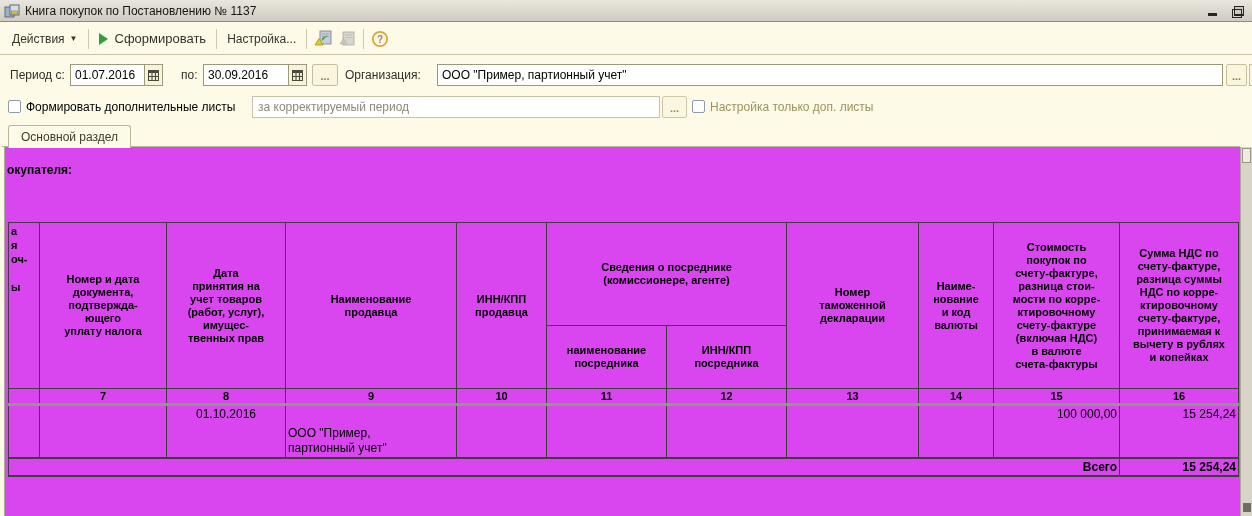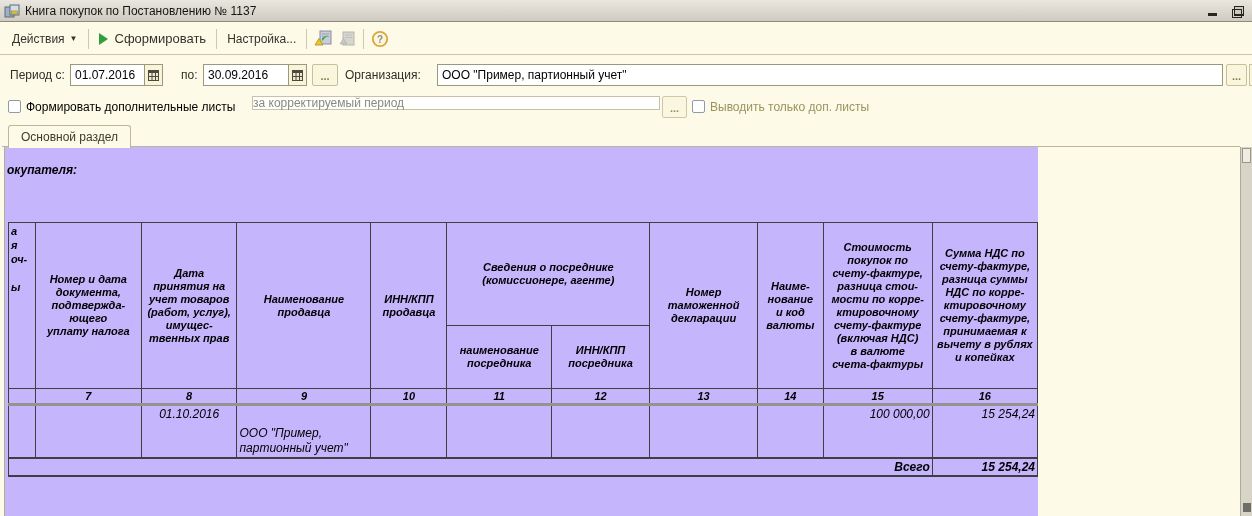--- a/index.html
+++ b/index.html
@@ -55,36 +55,36 @@
     display:flex;align-items:flex-end;justify-content:center;padding-bottom:3px;
   }
   .checkbox{
     position:absolute;width:13px;height:13px;background:#fff;
     border:1px solid #8C9CAC;border-radius:2px;box-sizing:border-box;
   }
   .cb-label{position:absolute;font-size:12px;white-space:nowrap;}
   .cb-label.dark{color:#000000;}
   .cb-label.olive{color:#99945F;}
   .disabledfield{
-    position:absolute;height:14px;box-sizing:border-box;border:1px solid #C6C2A8;
+    position:absolute;height:22px;box-sizing:border-box;border:1px solid #C6C2A8;
     background:#FFFFFF;font-size:12px;color:#8A8A7C;display:flex;align-items:center;
-    padding:0 0;
+    padding:0 5px;
   }
   
   .tabstrip-line{position:absolute;left:2px;top:146px;width:1238px;height:1px;background:#BBB79B;}
   .tab{
     position:absolute;left:8px;top:125px;height:22px;padding:0 12px;
     background:#FDFBE7;border:1px solid #BBB79B;border-bottom:none;
     border-radius:3px 3px 0 0;font-size:12px;color:#3B3B2E;
     display:flex;align-items:center;z-index:3;
   }
   
   .report{
-    position:absolute;left:4px;top:147px;width:1034px;height:369px;
-    background:#c4b5fd;border-left:1px solid #AFAC9A;box-sizing:border-box;font-style:italic;
+    position:absolute;left:4px;top:147px;width:1236px;height:369px;
+    background:#d946ef;border-left:1px solid #AFAC9A;box-sizing:border-box;
   }
   .buyer-frag{position:absolute;left:2px;top:16px;font-size:12px;font-weight:bold;color:#000;}
   .rtable{
     position:absolute;left:3px;top:75px;border-collapse:collapse;table-layout:fixed;
   }
   .rtable td{
     border:1px solid #3F3F3F;font-size:11px;color:#000;
     padding:1px 2px;box-sizing:border-box;overflow:hidden;
   }
   .hdr{font-weight:bold;text-align:center;vertical-align:middle;white-space:pre-line;line-height:13px;}
@@ -208,21 +208,21 @@
     <input style="border-right: 1px solid rgb(156, 153, 123);" readonly="" value="ООО &quot;Пример, партионный учет&quot;">
   </div>
   <div class="dotsbtn" style="left:1226px;top:64px;width:21px">...</div>
   <div class="sliver" style="left:1249px;top:64px;width:5px;height:22px"></div>
 
   <div class="checkbox" style="left:8px;top:100px"></div>
   <span class="cb-label dark" style="left:26px;top:100px">Формировать дополнительные листы</span>
   <div class="disabledfield" style="left:252px;top:96px;width:408px">за корректируемый период</div>
   <div class="dotsbtn" style="left:662px;top:96px;width:25px;opacity:.85">...</div>
   <div class="checkbox" style="left:692px;top:100px"></div>
-  <span class="cb-label olive" style="left:710px;top:100px">Выводить только доп. листы</span>
+  <span class="cb-label olive" style="left:710px;top:100px">Настройка только доп. листы</span>
 
   <div class="tabstrip-line"></div>
   <div class="tab">
     <span>Основной раздел</span>
   </div>
 
   <div class="report">
     <div class="buyer-frag">окупателя:</div>
 
     <table class="rtable">

